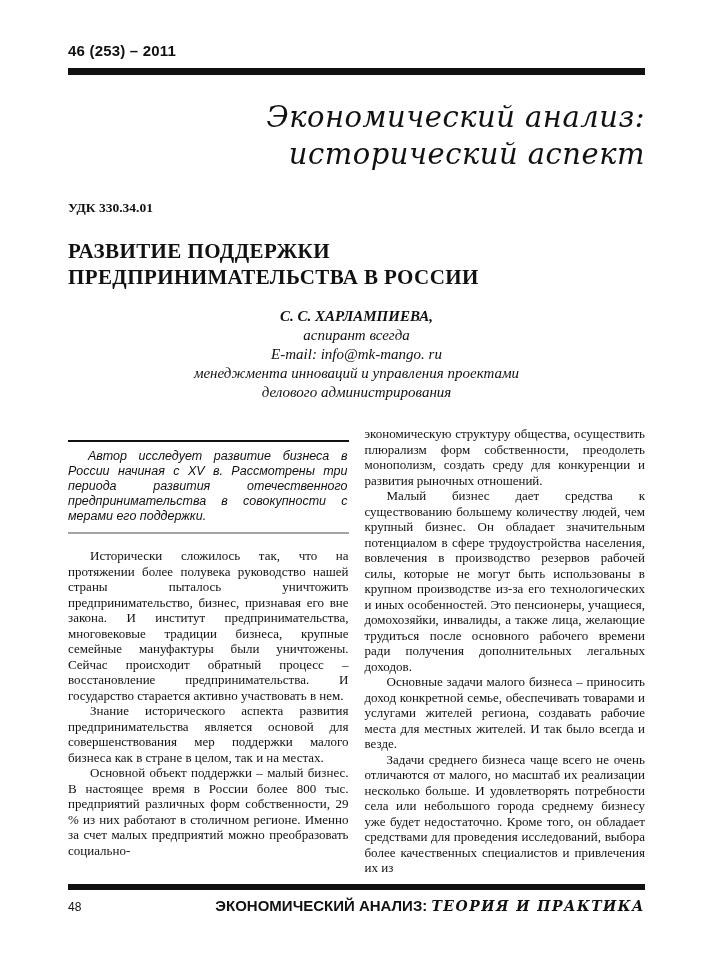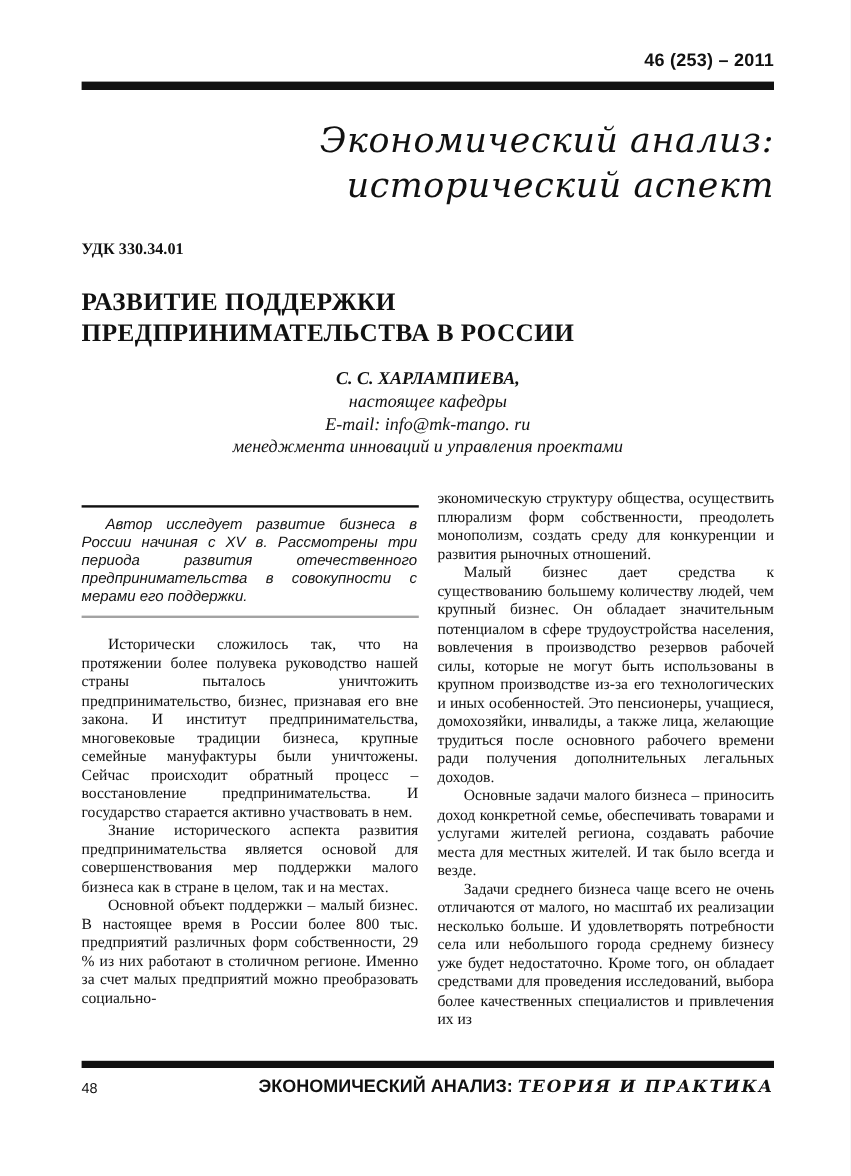--- a/index.html
+++ b/index.html
@@ -12,21 +12,20 @@
     height: 980px;
     margin: 0 auto;
     background: #ffffff;
     overflow: hidden;
     padding: 0 64px 0 68px;
   }
 
   
   .issue-number {
     margin-top: 42px;
-    text-align: right;
     font-family: "Liberation Sans", sans-serif;
     font-weight: bold;
     font-size: 15px;
     line-height: 18px;
     letter-spacing: 0.2px;
   }
   .top-rule {
     margin-top: 8px;
     height: 7px;
     background: #111;
@@ -142,23 +141,24 @@
 
   <div class="udk">УДК 330.34.01</div>
 
   <h1 class="article-title">
     <div>РАЗВИТИЕ ПОДДЕРЖКИ</div>
     <div>ПРЕДПРИНИМАТЕЛЬСТВА В РОССИИ</div>
   </h1>
 
   <div class="author-block">
     <div class="author-name">С. С. ХАРЛАМПИЕВА,</div>
-    <div>настоящее кафедры</div>
+    <div>аспирант всегда</div>
     <div>E-mail: info@mk-mango. ru</div>
     <div>менеджмента инноваций и управления проектами</div>
+    <div>делового администрирования</div>
   </div>
 
   <div class="columns">
 
     <div class="col">
       <div class="abstract">
         <p>Автор исследует развитие бизнеса в России начиная с XV в. Рассмотрены три периода развития отечественного предпринимательства в совокупности с мерами его поддержки.</p>
       </div>
       <div class="body-text">
         <p>Исторически сложилось так, что на протяжении более полувека руководство нашей страны пыталось уничтожить предпринимательство, бизнес, признавая его вне закона. И институт предпринимательства, многовековые традиции бизнеса, крупные семейные мануфактуры были уничтожены. Сейчас происходит обратный процесс – восстановление предпринимательства. И государство старается активно участвовать в нем.</p>

